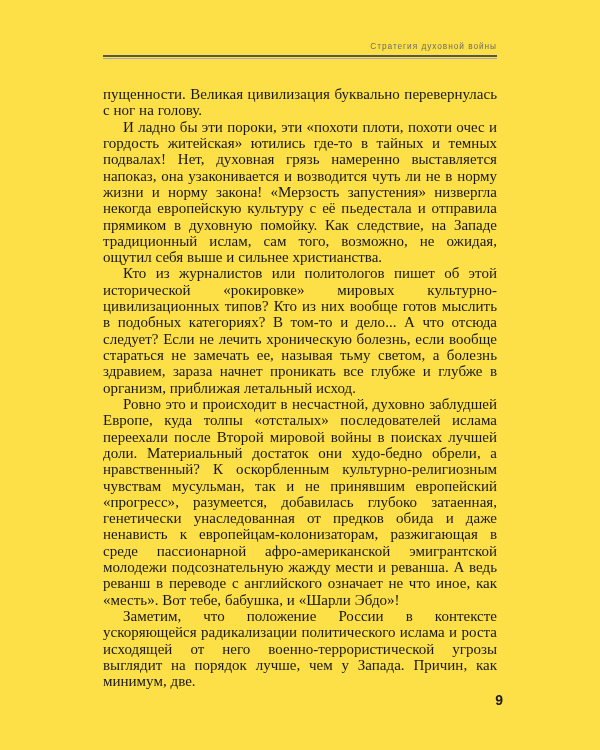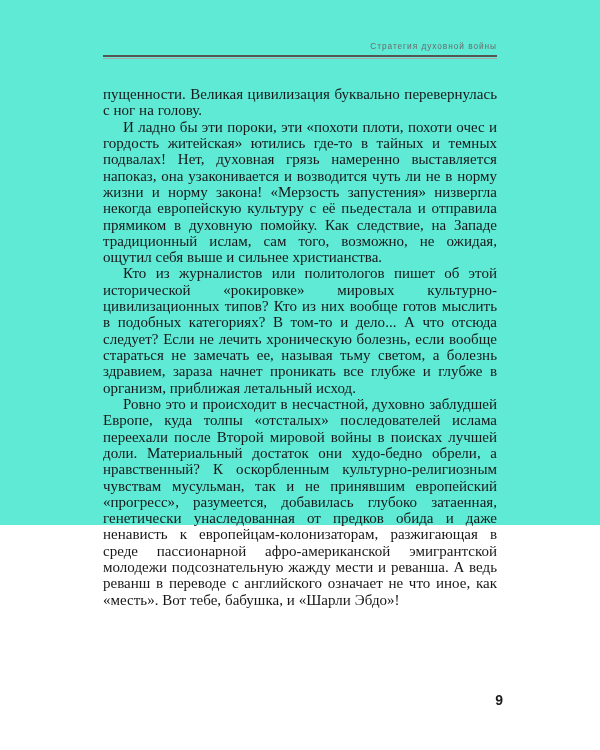--- a/index.html
+++ b/index.html
@@ -14,22 +14,22 @@
     color: #1a1a1a;
     overflow: hidden;
     position: relative;
   }
 
   .page {
     position: absolute;
     left: 0;
     top: 0;
     width: 600px;
-    height: 525px;
-    background: #5eead4;
+    height: 750px;
+    background: #fde047;
   }
 
   
   .header-zone {
     position: absolute;
     left: 103px;
     top: 40px;
     width: 394px;
   }
   .running-head {
@@ -111,17 +111,18 @@
       <div class="rule-gap"></div>
       <div class="rule-thin"></div>
     </div>
   </div>
 
   <div class="body-zone">
     <p class="para no-indent">пущенности. Великая цивилизация буквально перевернулась с ног на голову.</p>
     <p class="para">И ладно бы эти пороки, эти «похоти плоти, похоти очес и гордость житейская» ютились где-то в тайных и темных подвалах! Нет, духовная грязь намеренно выставляется напоказ, она узаконивается и возводится чуть ли не в норму жизни и норму закона! «Мерзость запустения» низвергла некогда европейскую культуру с её пьедестала и отправила прямиком в духовную помойку. Как следствие, на Западе традиционный ислам, сам того, возможно, не ожидая, ощутил себя выше и сильнее христианства.</p>
     <p class="para">Кто из журналистов или политологов пишет об этой исторической «рокировке» мировых культурно-цивилизационных типов? Кто из них вообще готов мыслить в подобных категориях? В том-то и дело... А что отсюда следует? Если не лечить хроническую болезнь, если вообще стараться не замечать ее, называя тьму светом, а болезнь здравием, зараза начнет проникать все глубже и глубже в организм, приближая летальный исход.</p>
     <p class="para">Ровно это и происходит в несчастной, духовно заблудшей Европе, куда толпы «отсталых» последователей ислама переехали после Второй мировой войны в поисках лучшей доли. Материальный достаток они худо-бедно обрели, а нравственный? К оскорбленным культурно-религиозным чувствам мусульман, так и не принявшим европейский «прогресс», разумеется, добавилась глубоко затаенная, генетически унаследованная от предков обида и даже ненависть к европейцам-колонизаторам, разжигающая в среде пассионарной афро-американской эмигрантской молодежи подсознательную жажду мести и реванша. А ведь реванш в переводе с английского означает не что иное, как «месть». Вот тебе, бабушка, и «Шарли Эбдо»!</p>
+    <p class="para">Заметим, что положение России в контексте ускоряющейся радикализации политического ислама и роста исходящей от него военно-террористической угрозы выглядит на порядок лучше, чем у Запада. Причин, как минимум, две.</p>
   </div>
 
   <div class="folio">9</div>
 
 </div>
 
 </body></html>

